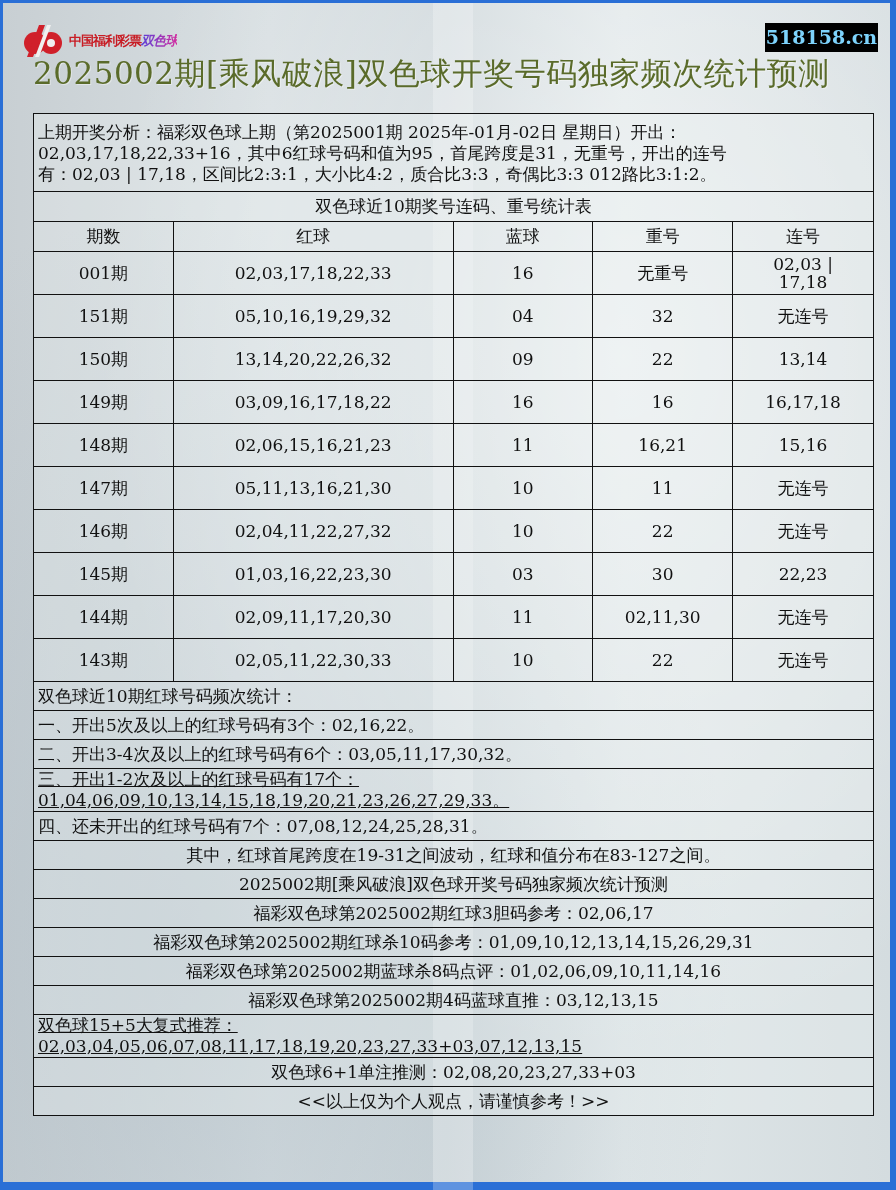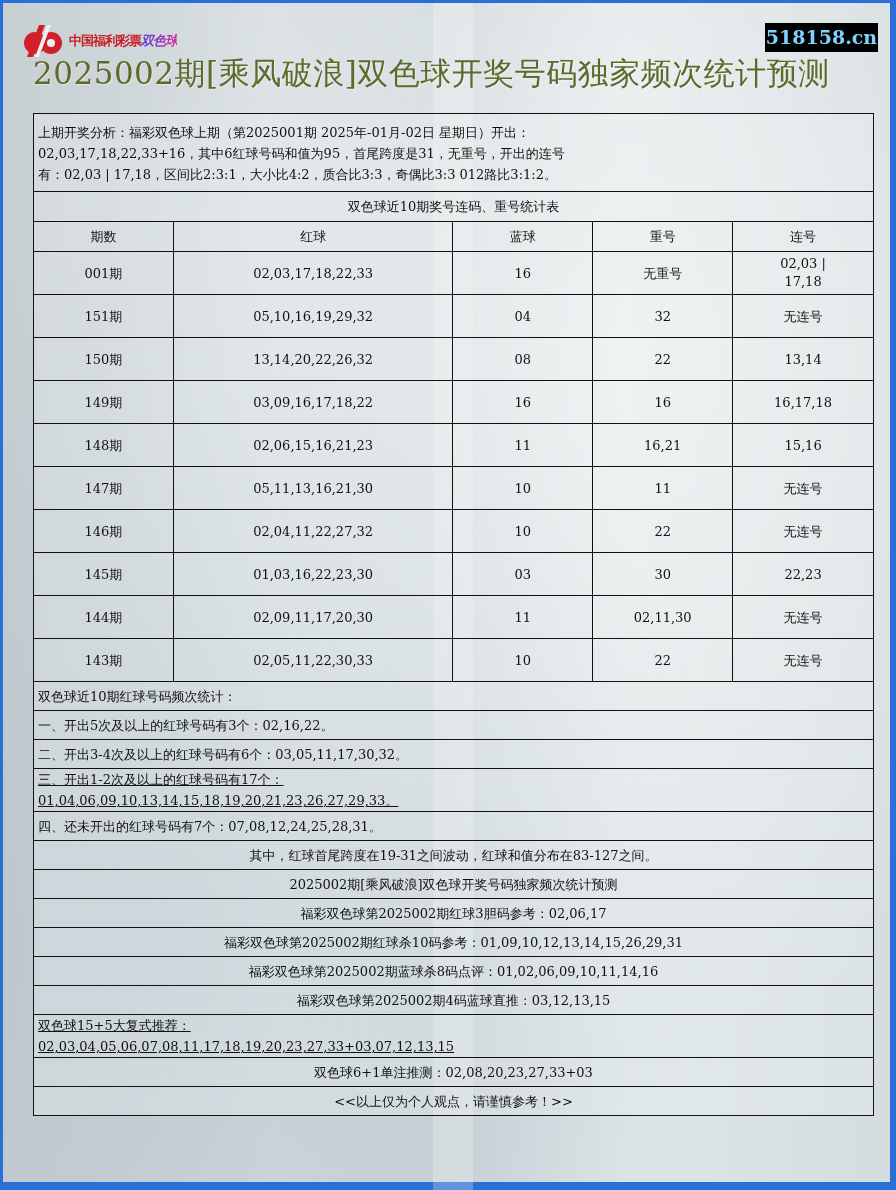--- a/index.html
+++ b/index.html
@@ -32,21 +32,21 @@
     font-size: 19px; font-weight: bold; line-height: 29px; text-align: center;
   }
   .page-title {
     position: absolute; left: 30px; top: 50px; width: 850px;
     font-size: 31px; color: #5a6b2a; letter-spacing: 0.5px;
     text-shadow: 1px 1px 0 rgba(255,255,255,0.4);
     white-space: nowrap;
   }
   table.main {
     position: absolute; left: 30px; top: 110px; width: 841px;
-    border-collapse: collapse; font-size: 13px;
+    border-collapse: collapse; font-size: 17px;
     background: rgba(235,240,242,0.35);
   }
   table.main td { border: 1px solid #111; padding: 0 4px; line-height: 21px; }
   .analysis { padding: 8px 4px 6px 4px !important; text-align: left; }
   .c { text-align: center; }
   .l { text-align: left; margin-top: 8px; }
   .hdr { height: 30px; }
   .datarow td { height: 42px; text-align: center; }
   .row30 { height: 29px; }
   .row2 td { padding-top: 1px; padding-bottom: 1px; text-decoration: underline; }
@@ -115,21 +115,21 @@
     <tr class="datarow">
       <td>151期</td>
       <td>05,10,16,19,29,32</td>
       <td>04</td>
       <td>32</td>
       <td>无连号</td>
     </tr>
     <tr class="datarow">
       <td>150期</td>
       <td>13,14,20,22,26,32</td>
-      <td>08</td>
+      <td>09</td>
       <td>22</td>
       <td>13,14</td>
     </tr>
     <tr class="datarow">
       <td>149期</td>
       <td>03,09,16,17,18,22</td>
       <td>16</td>
       <td>16</td>
       <td>16,17,18</td>
     </tr>

